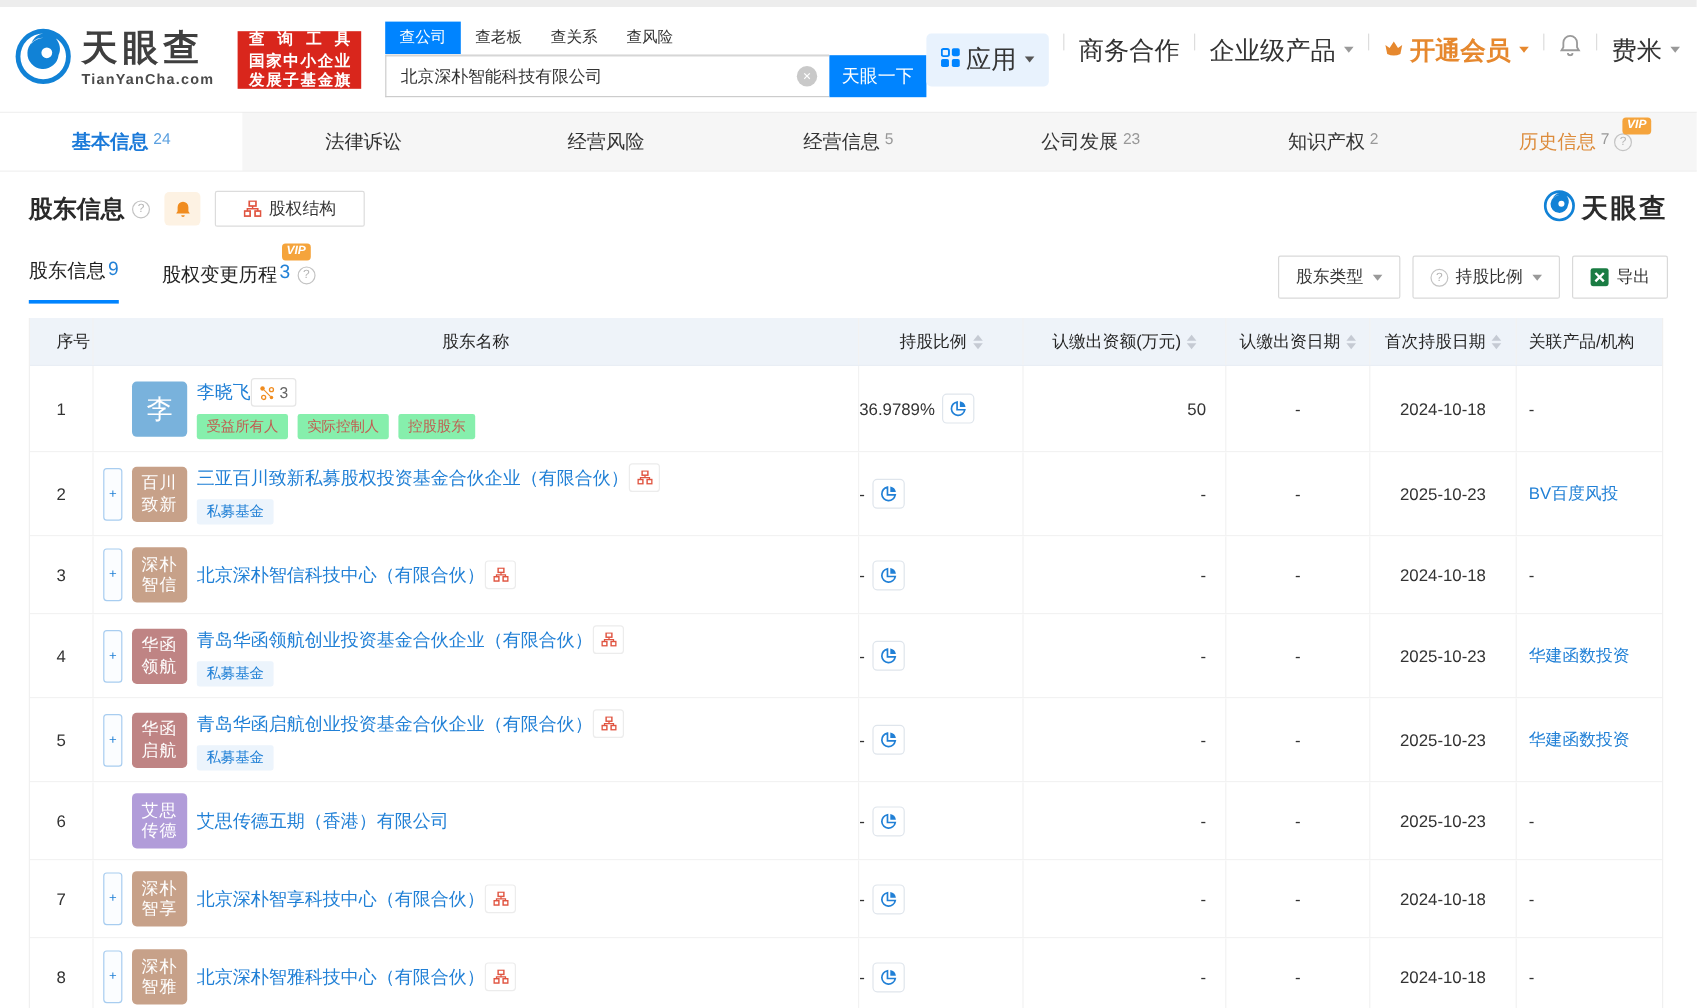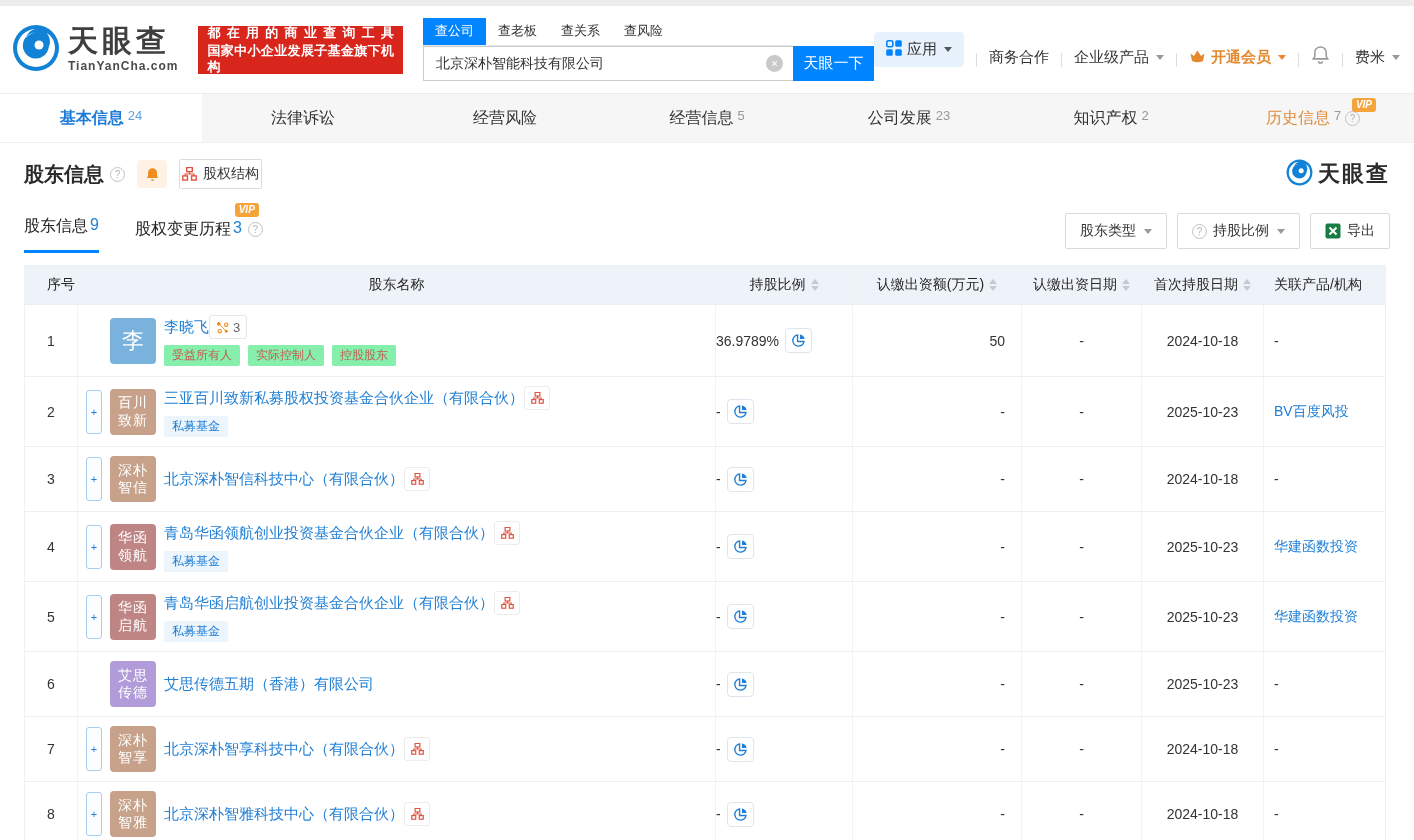--- a/index.html
+++ b/index.html
@@ -25,21 +25,21 @@
   .search-tab.active { background:#0084ff; color:#fff; }
   .search-row { display:flex; margin-top:0; }
   .search-input-wrap { position:relative; width:370px; }
   .search-input { width:370px; height:35px; border:1px solid #ccc; border-right:none; font-size:14px; color:#333;
     padding:0 34px 0 12px; outline:none; font-family:inherit; }
   .clear-btn { position:absolute; right:10px; top:9px; width:17px; height:17px; border-radius:50%;
     background:#c9c9c9; color:#fff; font-size:12px; line-height:17px; text-align:center; cursor:pointer; }
   .clear-btn::before { content:"✕"; font-size:9px; }
   .search-btn { width:81px; height:35px; background:#0084ff; color:#fff; border:none; font-size:15px; cursor:pointer; font-family:inherit; }
 
-  .top-nav { display:flex; align-items:flex-end; margin-left:auto; margin-right:14px; gap:0; font-size:15px; }
+  .top-nav { display:flex; align-items:flex-start; margin-left:auto; margin-right:14px; gap:0; font-size:21px; }
   .nav-sep { width:1px; height:14px; background:#ddd; margin:0 12px; }
   .nav-item { display:flex; align-items:center; gap:5px; color:#333; cursor:pointer; white-space:nowrap; }
   .apps-btn { background:#e8f2fd; border-radius:4px; padding:8px 12px; }
   .caret { width:0; height:0; border-left:4px solid transparent; border-right:4px solid transparent;
     border-top:5px solid #555; margin-left:2px; }
   .caret.grey { border-top-color:#999; }
   .caret.orange { border-top-color:#e6882e; }
   .vip-link { color:#e6882e; font-weight:bold; }
 
   
@@ -59,21 +59,21 @@
   .q-icon::before { content:"?"; }
 
   
   .content { padding:0 24px; }
   .section-head { display:flex; align-items:center; margin-top:14px; height:34px; }
   .section-title { font-size:20px; font-weight:bold; color:#2a2a2a; }
   .section-head .q-icon { margin-left:6px; }
   .bell-btn { width:30px; height:28px; background:#fdf2e3; border-radius:4px; margin-left:12px;
     display:flex; align-items:center; justify-content:center; cursor:pointer; }
   .structure-btn { height:30px; border:1px solid #dcdcdc; border-radius:2px; background:#fff; margin-left:12px;
-    display:flex; align-items:center; gap:6px; padding:0 2px; font-size:14px; color:#333; cursor:pointer; font-family:inherit; }
+    display:flex; align-items:center; gap:6px; padding:0 23px; font-size:14px; color:#333; cursor:pointer; font-family:inherit; }
   .watermark { margin-left:auto; display:flex; align-items:center; gap:5px; }
   .watermark .wm-text { font-size:22px; font-weight:bold; color:#2b2b2b; letter-spacing:2px; }
 
   .subtab-row { display:flex; align-items:flex-end; margin-top:18px; height:44px; position:relative; }
   .subtab { font-size:16px; color:#222; padding-bottom:13px; cursor:pointer; position:relative; display:flex; gap:2px; }
   .subtab .cnt { color:#2180d6; }
   .subtab.active { border-bottom:3px solid #0084ff; }
   .subtab + .subtab { margin-left:36px; }
   .subtab .vip-badge { position:absolute; top:-16px; right:4px; }
   .subtab .q-icon { margin-left:4px; align-self:center; }

